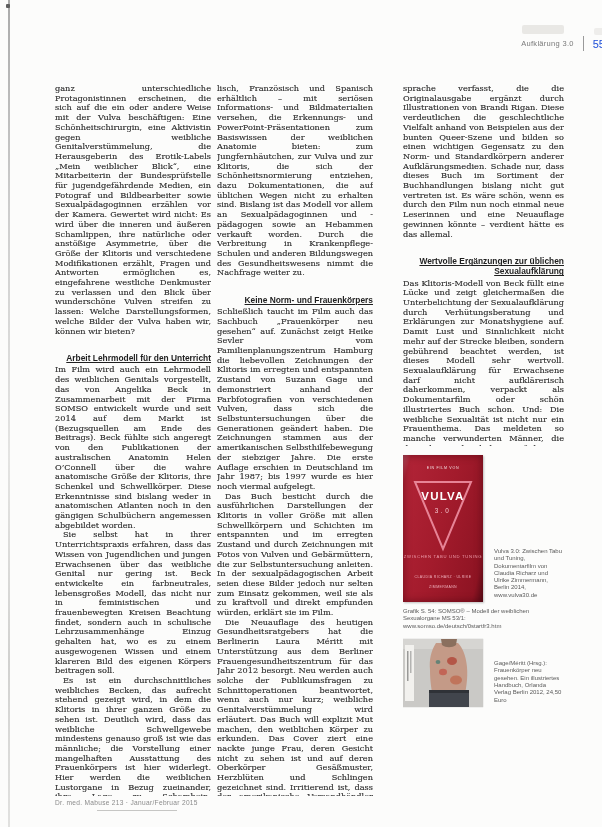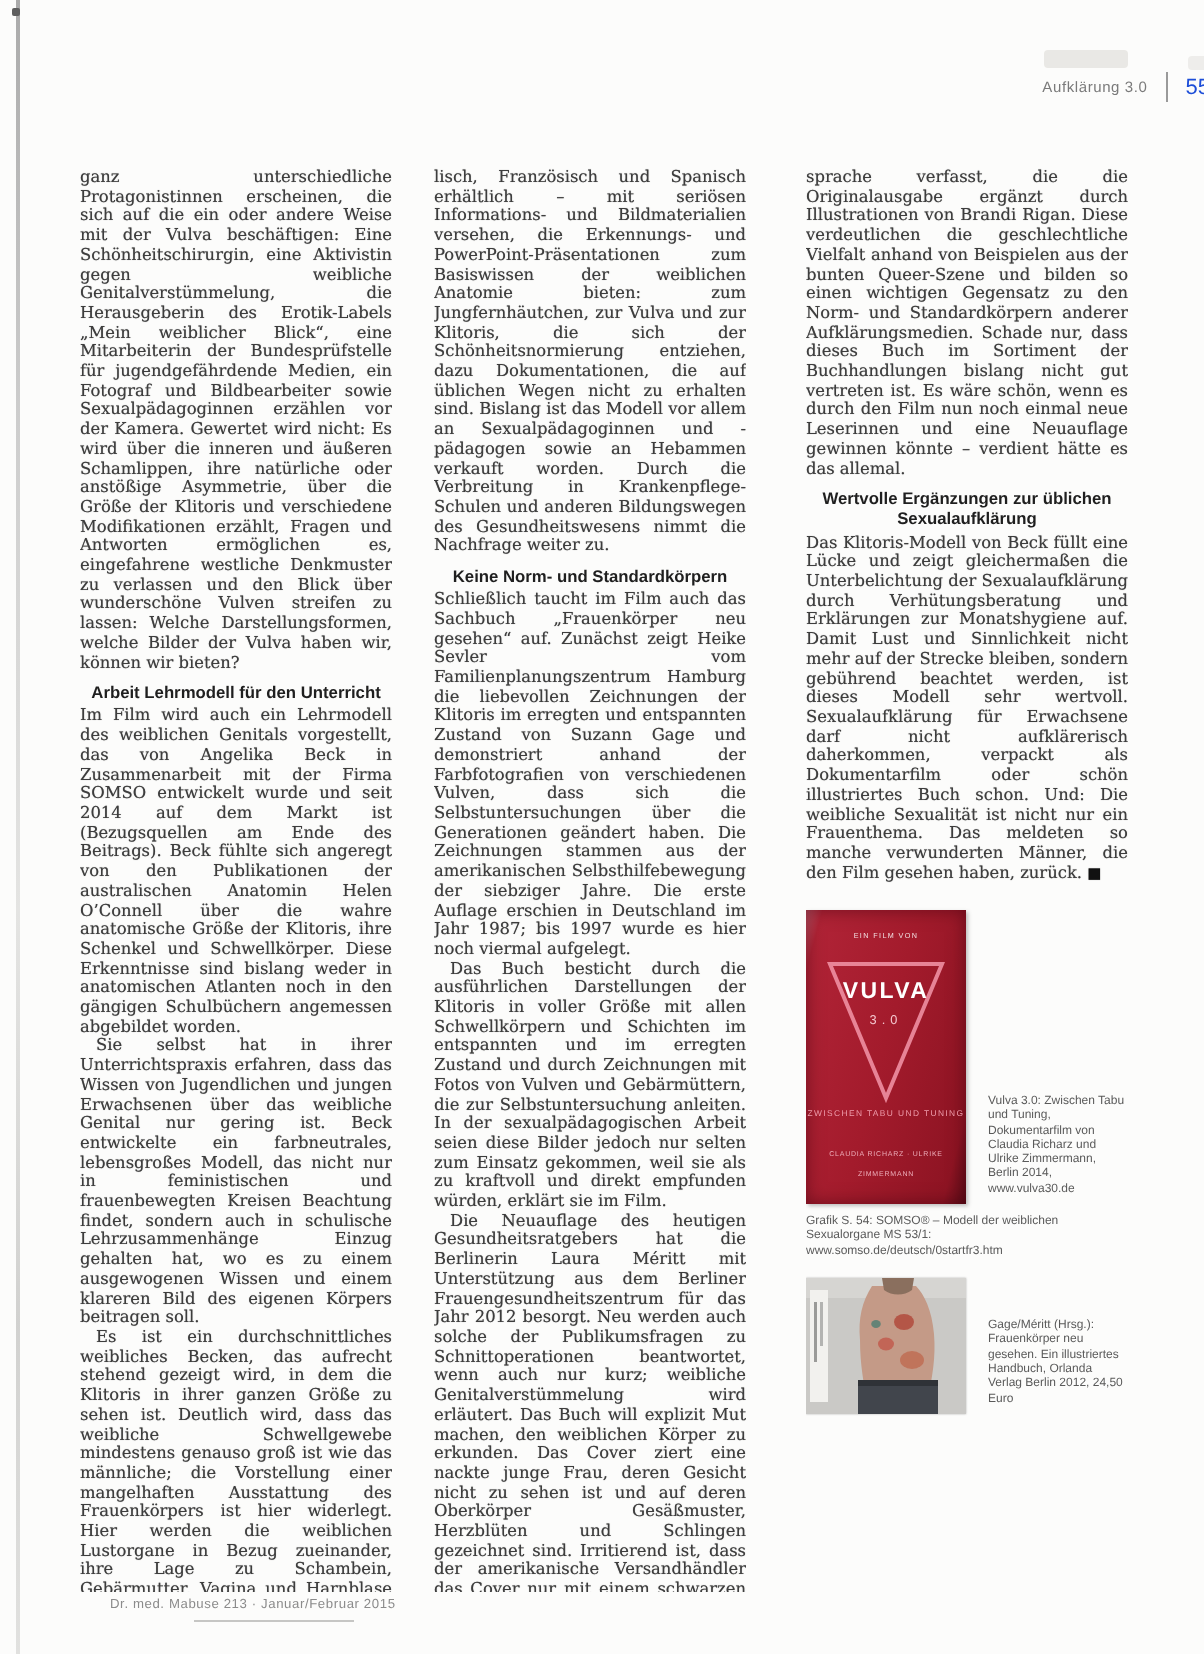--- a/index.html
+++ b/index.html
@@ -21,25 +21,25 @@
   .hdr{position:absolute;top:36px;right:45px;display:flex;align-items:center;gap:9px;
        font-family:"Liberation Sans",sans-serif;}
   .hdr-title{font-size:7.5px;color:#7a7a7a;letter-spacing:.3px;}
   .hdr-div{width:1px;height:15px;background:#9a9a9a;}
   .hdr-num{font-size:11px;color:#1d4ed8;}
 
   
   .col{position:absolute;top:84px;width:156px;height:712px;overflow:hidden;
        font-size:8.2px;line-height:9.7px;color:#3d3d3d;text-align:justify;
        text-shadow:0 0 .4px rgba(70,70,70,.7);}
-  #col-left{left:40px;} #col-mid{left:217px;} #col-right{left:403px;width:161px;}
+  #col-left{left:55px;} #col-mid{left:217px;} #col-right{left:403px;width:161px;}
   .col p{margin:0;}
   .col p + p{text-indent:8px;}
   .col h3{font-family:"Liberation Sans",sans-serif;font-weight:bold;font-size:8.4px;line-height:10.2px;
-          color:#1f1f1f;margin:5px 0 2px;text-shadow:none;text-align:center;}
+          color:#1f1f1f;margin:17px 0 2px;text-shadow:none;text-align:right;text-decoration:underline;}
   .right-text{height:362px;overflow:hidden;}
   .end-marker{color:#111;font-size:7.5px;font-family:"DejaVu Sans",sans-serif;}
 
   
   .media-row{display:flex;gap:11px;margin-top:9px;}
   .caption{font-family:"Liberation Sans",sans-serif;font-size:6px;line-height:7.3px;color:#5a5a5a;
            text-shadow:none;text-align:left;}
   .caption-beside{width:72px;align-self:flex-end;padding-bottom:3px;}
   .caption-grafik{margin-top:6px;}
 
@@ -91,21 +91,21 @@
   <section class="col" id="col-left">
     <p>ganz unterschiedliche Protagonistinnen erscheinen, die sich auf die ein oder andere Weise mit der Vulva beschäftigen: Eine Schönheitschirurgin, eine Aktivistin gegen weibliche Genitalverstümmelung, die Herausgeberin des Erotik-Labels „Mein weiblicher Blick“, eine Mitarbeiterin der Bundesprüfstelle für jugendgefährdende Medien, ein Fotograf und Bildbearbeiter sowie Sexualpädagoginnen erzählen vor der Kamera. Gewertet wird nicht: Es wird über die inneren und äußeren Schamlippen, ihre natürliche oder anstößige Asymmetrie, über die Größe der Klitoris und verschiedene Modifikationen erzählt, Fragen und Antworten ermöglichen es, eingefahrene westliche Denkmuster zu verlassen und den Blick über wunderschöne Vulven streifen zu lassen: Welche Darstellungsformen, welche Bilder der Vulva haben wir, können wir bieten?</p>
     <h3>Arbeit Lehrmodell für den Unterricht</h3>
     <p>Im Film wird auch ein Lehrmodell des weiblichen Genitals vorgestellt, das von Angelika Beck in Zusammenarbeit mit der Firma SOMSO entwickelt wurde und seit 2014 auf dem Markt ist (Bezugsquellen am Ende des Beitrags). Beck fühlte sich angeregt von den Publikationen der australischen Anatomin Helen O’Connell über die wahre anatomische Größe der Klitoris, ihre Schenkel und Schwellkörper. Diese Erkenntnisse sind bislang weder in anatomischen Atlanten noch in den gängigen Schulbüchern angemessen abgebildet worden.</p>
     <p>Sie selbst hat in ihrer Unterrichtspraxis erfahren, dass das Wissen von Jugendlichen und jungen Erwachsenen über das weibliche Genital nur gering ist. Beck entwickelte ein farbneutrales, lebensgroßes Modell, das nicht nur in feministischen und frauenbewegten Kreisen Beachtung findet, sondern auch in schulische Lehrzusammenhänge Einzug gehalten hat, wo es zu einem ausgewogenen Wissen und einem klareren Bild des eigenen Körpers beitragen soll.</p>
     <p>Es ist ein durchschnittliches weibliches Becken, das aufrecht stehend gezeigt wird, in dem die Klitoris in ihrer ganzen Größe zu sehen ist. Deutlich wird, dass das weibliche Schwellgewebe mindestens genauso groß ist wie das männliche; die Vorstellung einer mangelhaften Ausstattung des Frauenkörpers ist hier widerlegt. Hier werden die weiblichen Lustorgane in Bezug zueinander, ihre Lage zu Schambein, Gebärmutter, Vagina und Harnblase gezeigt. Es geht nicht um Samen, Befruchtung oder Monatshygiene, sondern um die Lust. Eine Begleitbroschüre ist in Deutsch, Eng-</p>
   </section>
 
   <section class="col" id="col-mid">
     <p>lisch, Französisch und Spanisch erhältlich – mit seriösen Informations- und Bildmaterialien versehen, die Erkennungs- und PowerPoint-Präsentationen zum Basiswissen der weiblichen Anatomie bieten: zum Jungfernhäutchen, zur Vulva und zur Klitoris, die sich der Schönheitsnormierung entziehen, dazu Dokumentationen, die auf üblichen Wegen nicht zu erhalten sind. Bislang ist das Modell vor allem an Sexualpädagoginnen und -pädagogen sowie an Hebammen verkauft worden. Durch die Verbreitung in Krankenpflege-Schulen und anderen Bildungswegen des Gesundheitswesens nimmt die Nachfrage weiter zu.</p>
-    <h3>Keine Norm- und Standardkörpern</h3>
+    <h3>Keine Norm- und Frauenkörpers</h3>
     <p>Schließlich taucht im Film auch das Sachbuch „Frauenkörper neu gesehen“ auf. Zunächst zeigt Heike Sevler vom Familienplanungszentrum Hamburg die liebevollen Zeichnungen der Klitoris im erregten und entspannten Zustand von Suzann Gage und demonstriert anhand der Farbfotografien von verschiedenen Vulven, dass sich die Selbstuntersuchungen über die Generationen geändert haben. Die Zeichnungen stammen aus der amerikanischen Selbsthilfebewegung der siebziger Jahre. Die erste Auflage erschien in Deutschland im Jahr 1987; bis 1997 wurde es hier noch viermal aufgelegt.</p>
     <p>Das Buch besticht durch die ausführlichen Darstellungen der Klitoris in voller Größe mit allen Schwellkörpern und Schichten im entspannten und im erregten Zustand und durch Zeichnungen mit Fotos von Vulven und Gebärmüttern, die zur Selbstuntersuchung anleiten. In der sexualpädagogischen Arbeit seien diese Bilder jedoch nur selten zum Einsatz gekommen, weil sie als zu kraftvoll und direkt empfunden würden, erklärt sie im Film.</p>
     <p>Die Neuauflage des heutigen Gesundheitsratgebers hat die Berlinerin Laura Méritt mit Unterstützung aus dem Berliner Frauengesundheitszentrum für das Jahr 2012 besorgt. Neu werden auch solche der Publikumsfragen zu Schnittoperationen beantwortet, wenn auch nur kurz; weibliche Genitalverstümmelung wird erläutert. Das Buch will explizit Mut machen, den weiblichen Körper zu erkunden. Das Cover ziert eine nackte junge Frau, deren Gesicht nicht zu sehen ist und auf deren Oberkörper Gesäßmuster, Herzblüten und Schlingen gezeichnet sind. Irritierend ist, dass der amerikanische Versandhändler das Cover nur mit einem schwarzen Balken versehen zeigt. Wegen der Darstellung der inneren Geschlechtsorgane oder wegen der sichtbaren Schambehaarung? Der Text ist in einer leicht zugänglichen An-</p>
   </section>
 
   <section class="col" id="col-right">
     <div class="right-text">
       <p>sprache verfasst, die die Originalausgabe ergänzt durch Illustrationen von Brandi Rigan. Diese verdeutlichen die geschlechtliche Vielfalt anhand von Beispielen aus der bunten Queer-Szene und bilden so einen wichtigen Gegensatz zu den Norm- und Standardkörpern anderer Aufklärungsmedien. Schade nur, dass dieses Buch im Sortiment der Buchhandlungen bislang nicht gut vertreten ist. Es wäre schön, wenn es durch den Film nun noch einmal neue Leserinnen und eine Neuauflage gewinnen könnte – verdient hätte es das allemal.</p>
       <h3>Wertvolle Ergänzungen zur üblichen Sexualaufklärung</h3>
       <p><span>Das Klitoris-Modell von Beck füllt eine Lücke und zeigt gleichermaßen die Unterbelichtung der Sexualaufklärung durch Verhütungsberatung und Erklärungen zur Monatshygiene auf. Damit Lust und Sinnlichkeit nicht mehr auf der Strecke bleiben, sondern gebührend beachtet werden, ist dieses Modell sehr wertvoll. Sexualaufklärung für Erwachsene darf nicht aufklärerisch daherkommen, verpackt als Dokumentarfilm oder schön illustriertes Buch schon. Und: Die weibliche Sexualität ist nicht nur ein Frauenthema. Das meldeten so manche verwunderten Männer, die den Film gesehen haben, zurück. </span><span class="end-marker">■</span></p>

